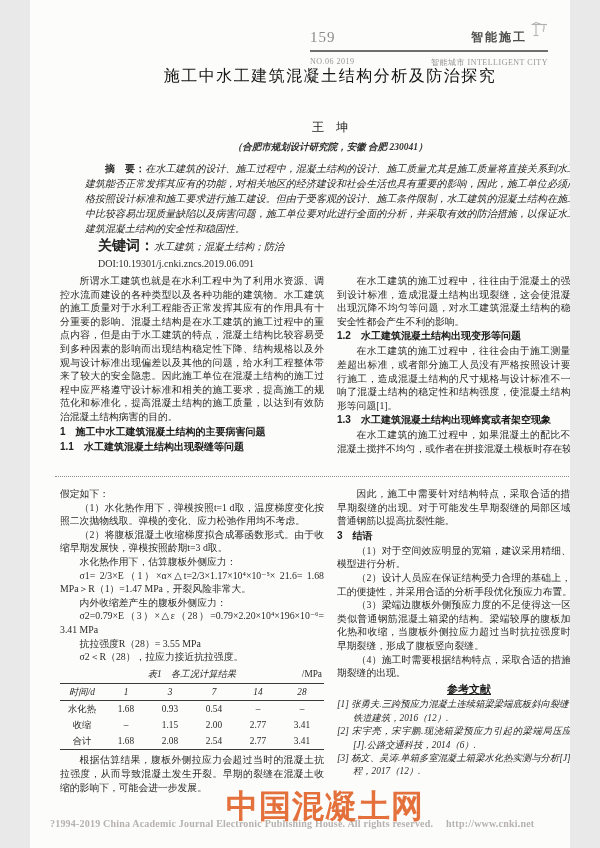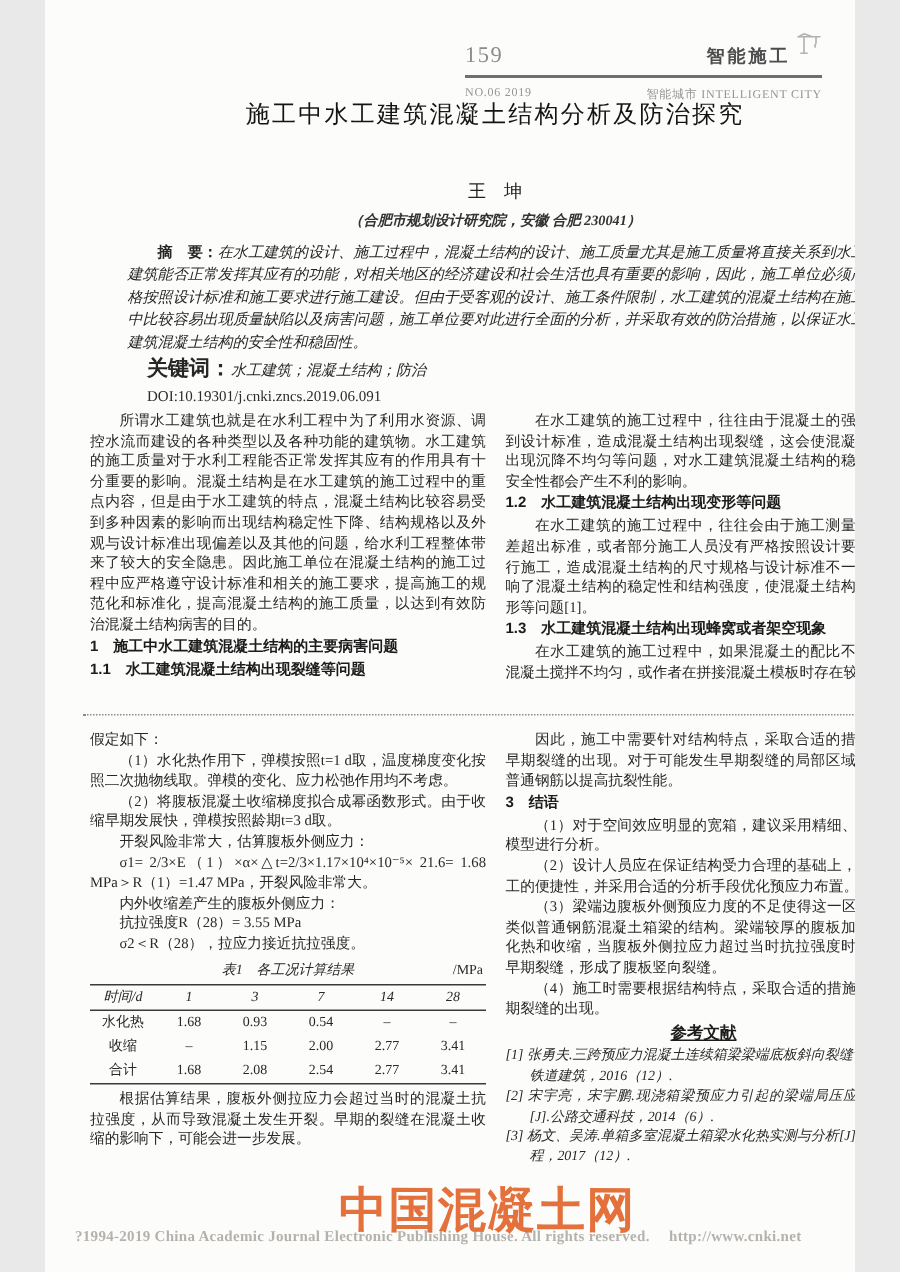--- a/index.html
+++ b/index.html
@@ -117,23 +117,24 @@
     <h3 class="subsec">1.3　水工建筑混凝土结构出现蜂窝或者架空现象</h3>
     <p class="ind">在水工建筑的施工过程中，如果混凝土的配比不科学、混凝土搅拌不均匀，或作者在拼接混凝土模板时存在较大的</p>
   </section>
 
   <div class="dotted-sep"></div>
 
   <section class="col col-left-bottom">
     <p>假定如下：</p>
     <p class="ind">（1）水化热作用下，弹模按照t=1 d取，温度梯度变化按照二次抛物线取。弹模的变化、应力松弛作用均不考虑。</p>
     <p class="ind">（2）将腹板混凝土收缩梯度拟合成幂函数形式。由于收缩早期发展快，弹模按照龄期t=3 d取。</p>
-    <p class="ind">开裂风险非常大，估算腹板外侧应力：</p>
+    <p class="ind">水化热作用下，估算腹板外侧应力：</p>
     <p class="ind">σ1= 2/3×E（1）×α×△t=2/3×1.17×10⁴×10⁻⁵× 21.6= 1.68 MPa＞R（1）=1.47 MPa，开裂风险非常大。</p>
     <p class="ind">内外收缩差产生的腹板外侧应力：</p>
+    <p class="ind">σ2=0.79×E（3）×△ε（28）=0.79×2.20×10⁴×196×10⁻⁶= 3.41 MPa</p>
     <p class="ind">抗拉强度R（28）= 3.55 MPa</p>
     <p class="ind">σ2＜R（28），拉应力接近抗拉强度。</p>
 
     <div class="tbl-cap">
       <span class="cap-main">表1　各工况计算结果</span>
       <span class="cap-unit">/MPa</span>
     </div>
     <table class="results">
       <thead>
         <tr>

